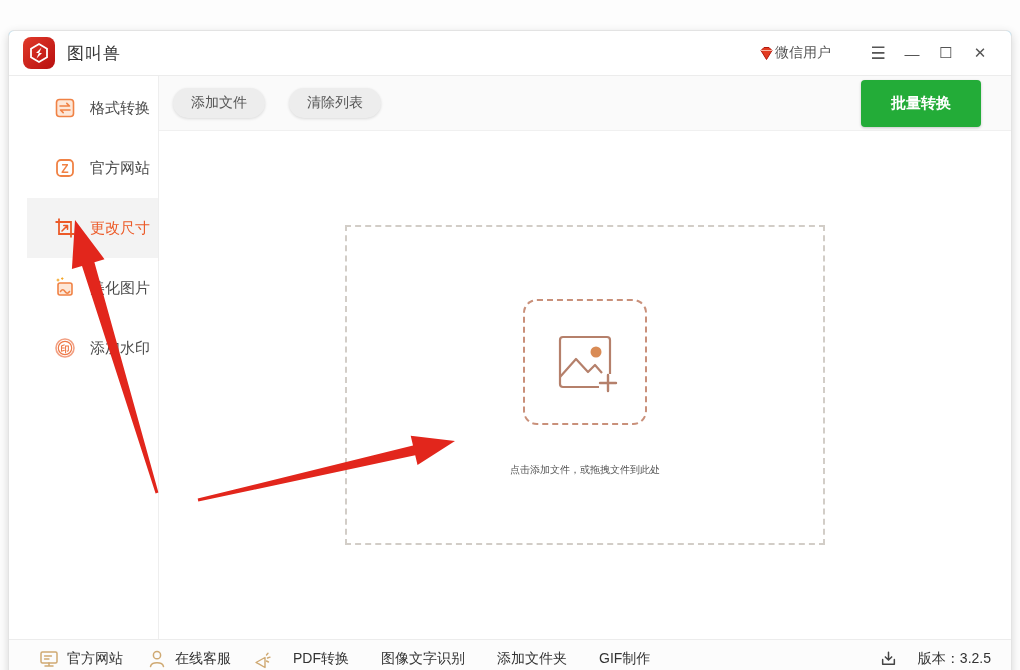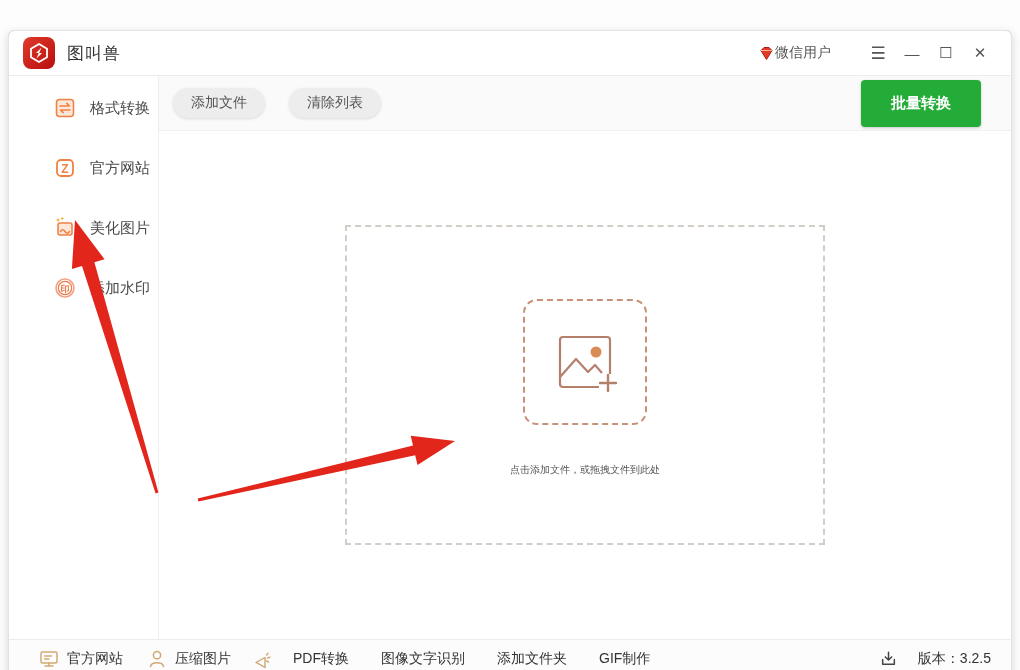--- a/index.html
+++ b/index.html
@@ -104,20 +104,27 @@
         </div>
 
         <div class="side-item">
           <svg class="side-ic" viewBox="0 0 22 22">
             <rect x="3" y="3" width="16" height="16" rx="4" fill="none" stroke="#f08245" stroke-width="1.8"></rect>
             <text x="11" y="15.5" text-anchor="middle" font-size="12" font-weight="bold" fill="#f08245" font-family="Liberation Sans,sans-serif">Z</text>
           </svg>
           <span>官方网站</span>
         </div>
 
+        <div class="side-item selected">
+          <svg class="side-ic" viewBox="0 0 22 22">
+            <path d="M5,1.5 V17 H20.5 M1.5,5 H17 V20.5" fill="none" stroke="#ec5a28" stroke-width="1.8"></path>
+            <path d="M8,14 L13.5,8.5 M13.5,8.5 H9.8 M13.5,8.5 V12.2" fill="none" stroke="#ec5a28" stroke-width="1.6" stroke-linecap="round"></path>
+          </svg>
+          <span>更改尺寸</span>
+        </div>
 
         <div class="side-item">
           <svg class="side-ic" viewBox="0 0 22 22">
             <path d="M3,3 L5,3 M4,2 L4,4 M7.5,1.5 L9,1.5 M8.25,0.8 L8.25,2.3" stroke="#f5a623" stroke-width="1.2" stroke-linecap="round"></path>
             <rect x="4" y="6" width="14" height="12" rx="2" fill="#fde7d8" stroke="#f08245" stroke-width="1.6"></rect>
             <path d="M6.5,14.5 q2.2,-3.5 4.5,0 t4.5,0" fill="none" stroke="#f08245" stroke-width="1.5" stroke-linecap="round"></path>
           </svg>
           <span>美化图片</span>
         </div>
 
@@ -165,21 +172,21 @@
           <path d="M10,14 V17 M6,17 H14" stroke="#cfa972" stroke-width="1.5" stroke-linecap="round"></path>
         </svg>
         <span>官方网站</span>
       </div>
 
       <div class="f-link f-gap-xl">
         <svg class="f-ic" viewBox="0 0 20 20">
           <circle cx="10" cy="6.2" r="3.6" fill="none" stroke="#cfa972" stroke-width="1.5"></circle>
           <path d="M3.5,17.5 C4.5,12.5 15.5,12.5 16.5,17.5" fill="none" stroke="#cfa972" stroke-width="1.5" stroke-linecap="round"></path>
         </svg>
-        <span>压缩图片</span>
+        <span>在线客服</span>
       </div>
 
       <svg class="f-ic f-gap-lg" viewBox="0 0 20 20">
         <polygon points="3,13.5 12,8.5 12,18.5 6.2,15.2" fill="none" stroke="#cfa972" stroke-width="1.4" stroke-linejoin="round"></polygon>
         <path d="M13.5,6 L15,4.2 M14.5,9 L17,8.2 M13.5,12 L15.5,13" stroke="#cfa972" stroke-width="1.4" stroke-linecap="round"></path>
       </svg>
 
       <div class="plain-links">
         <div class="f-link">PDF转换</div>
         <div class="f-link">图像文字识别</div>

